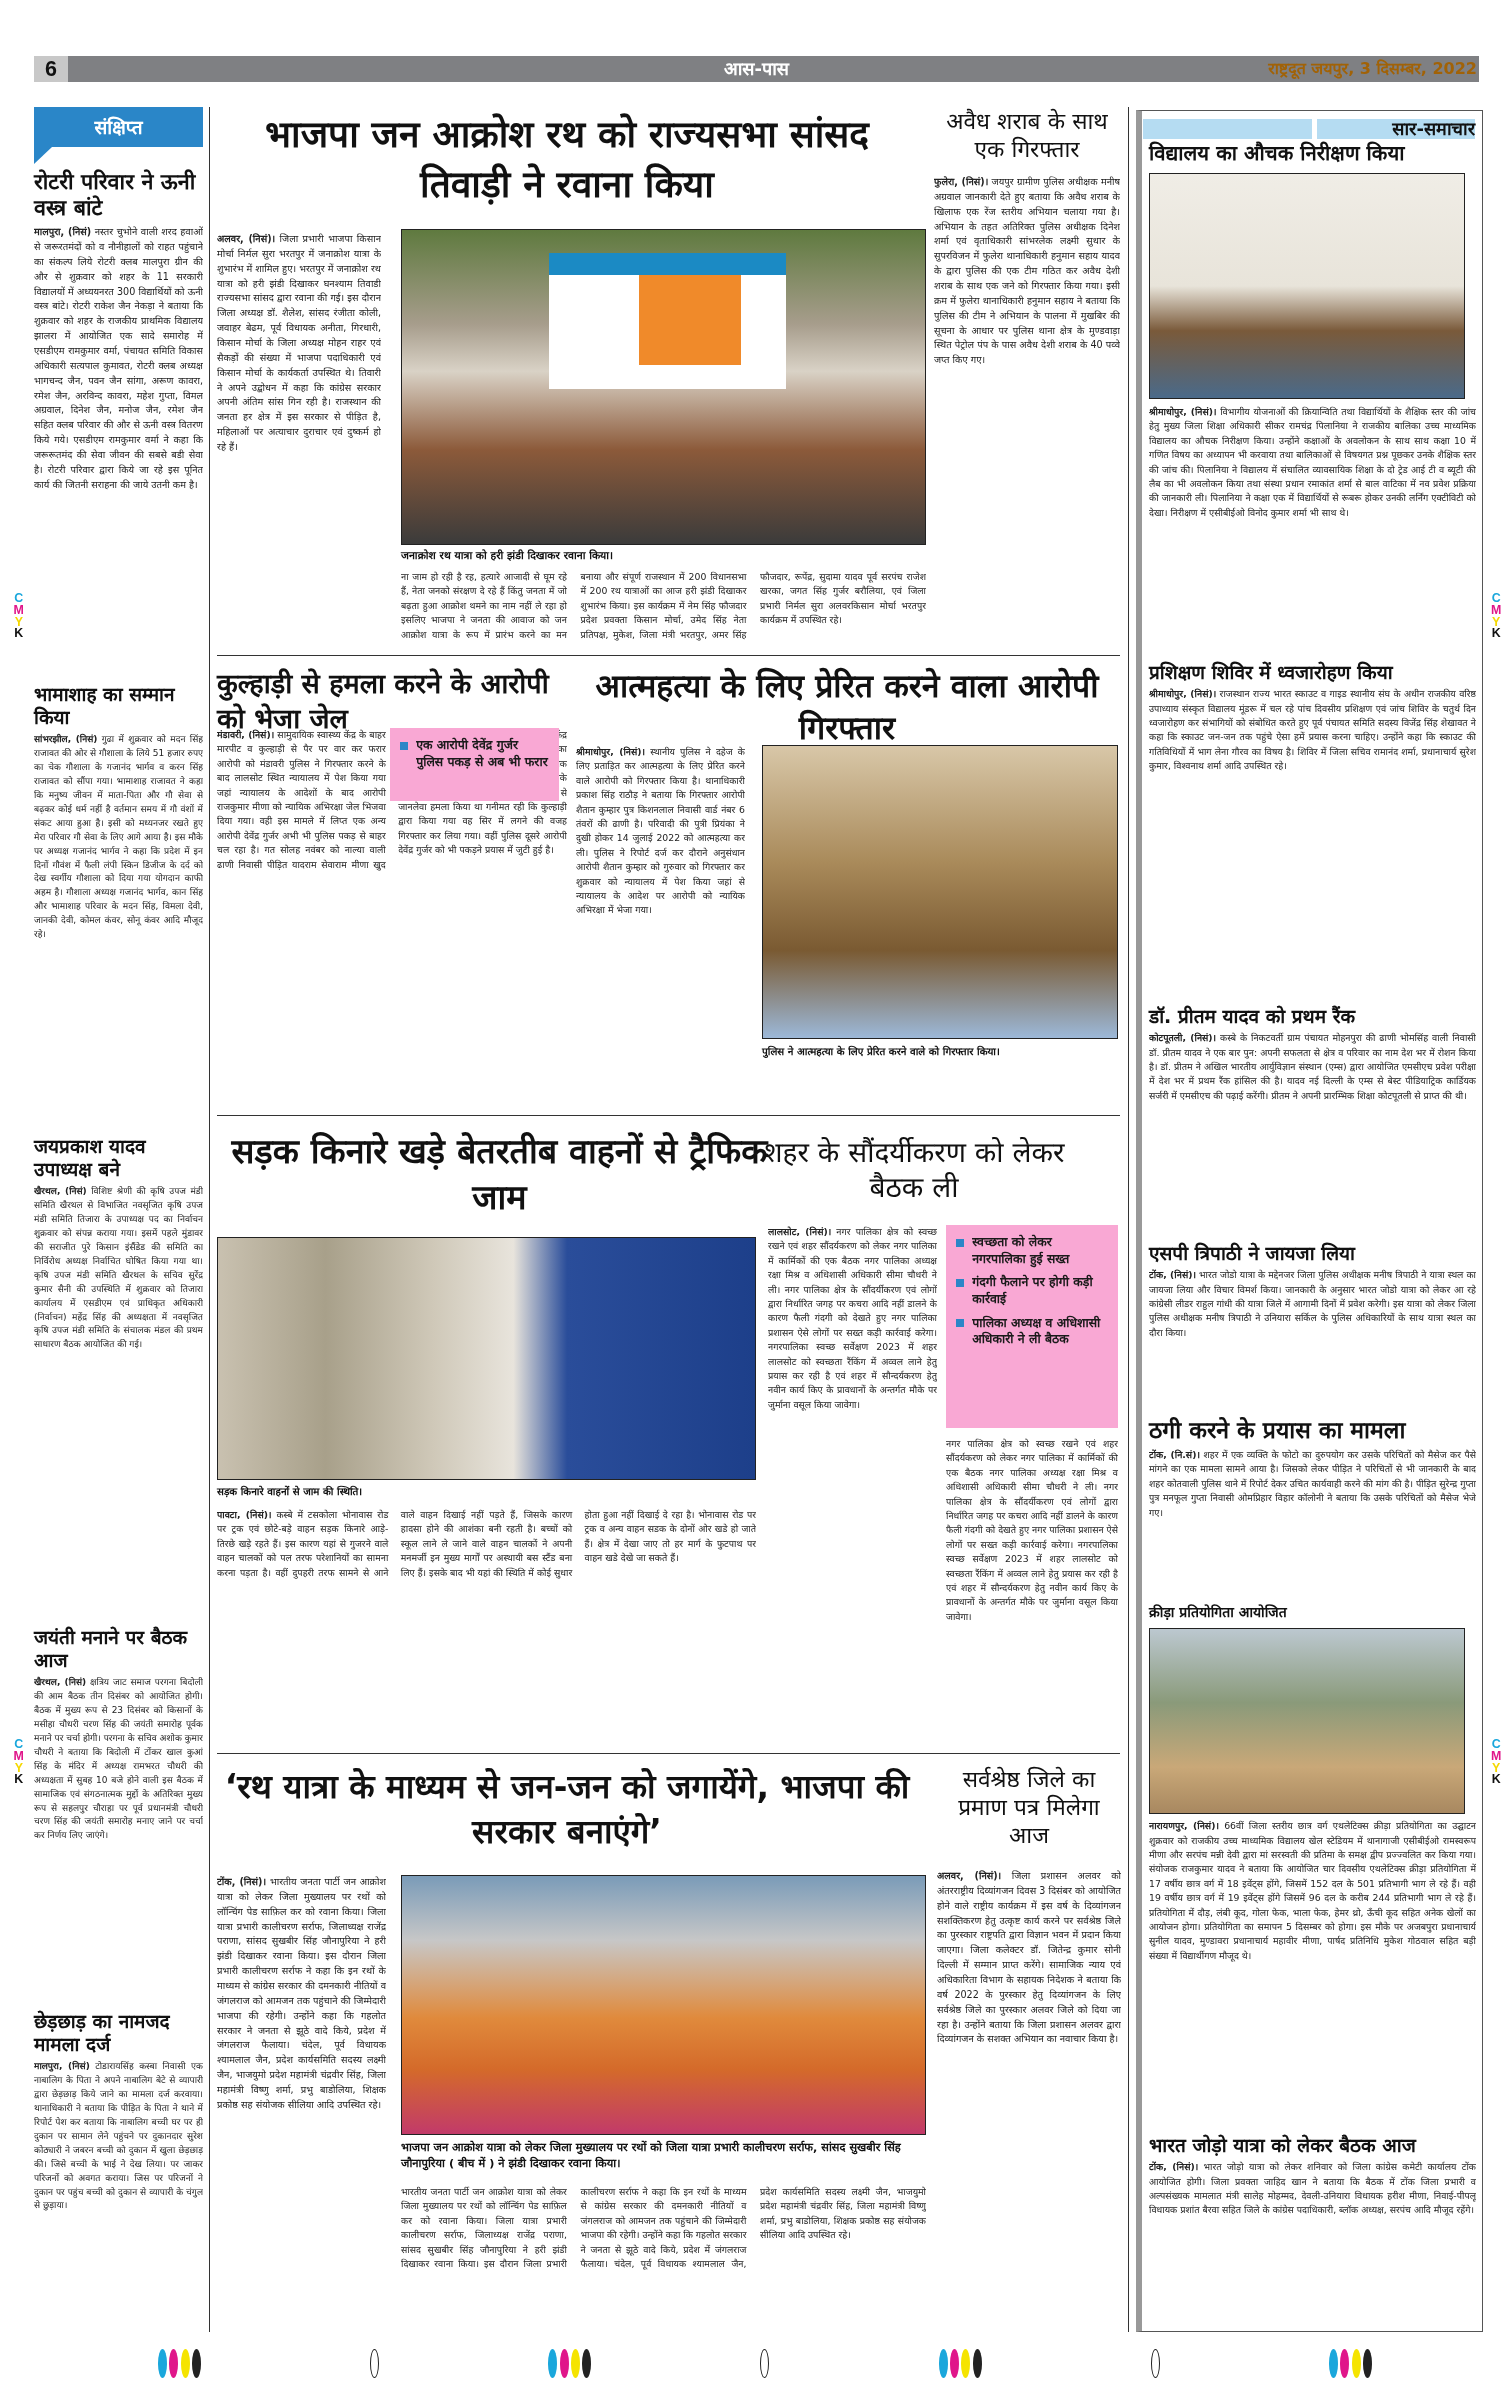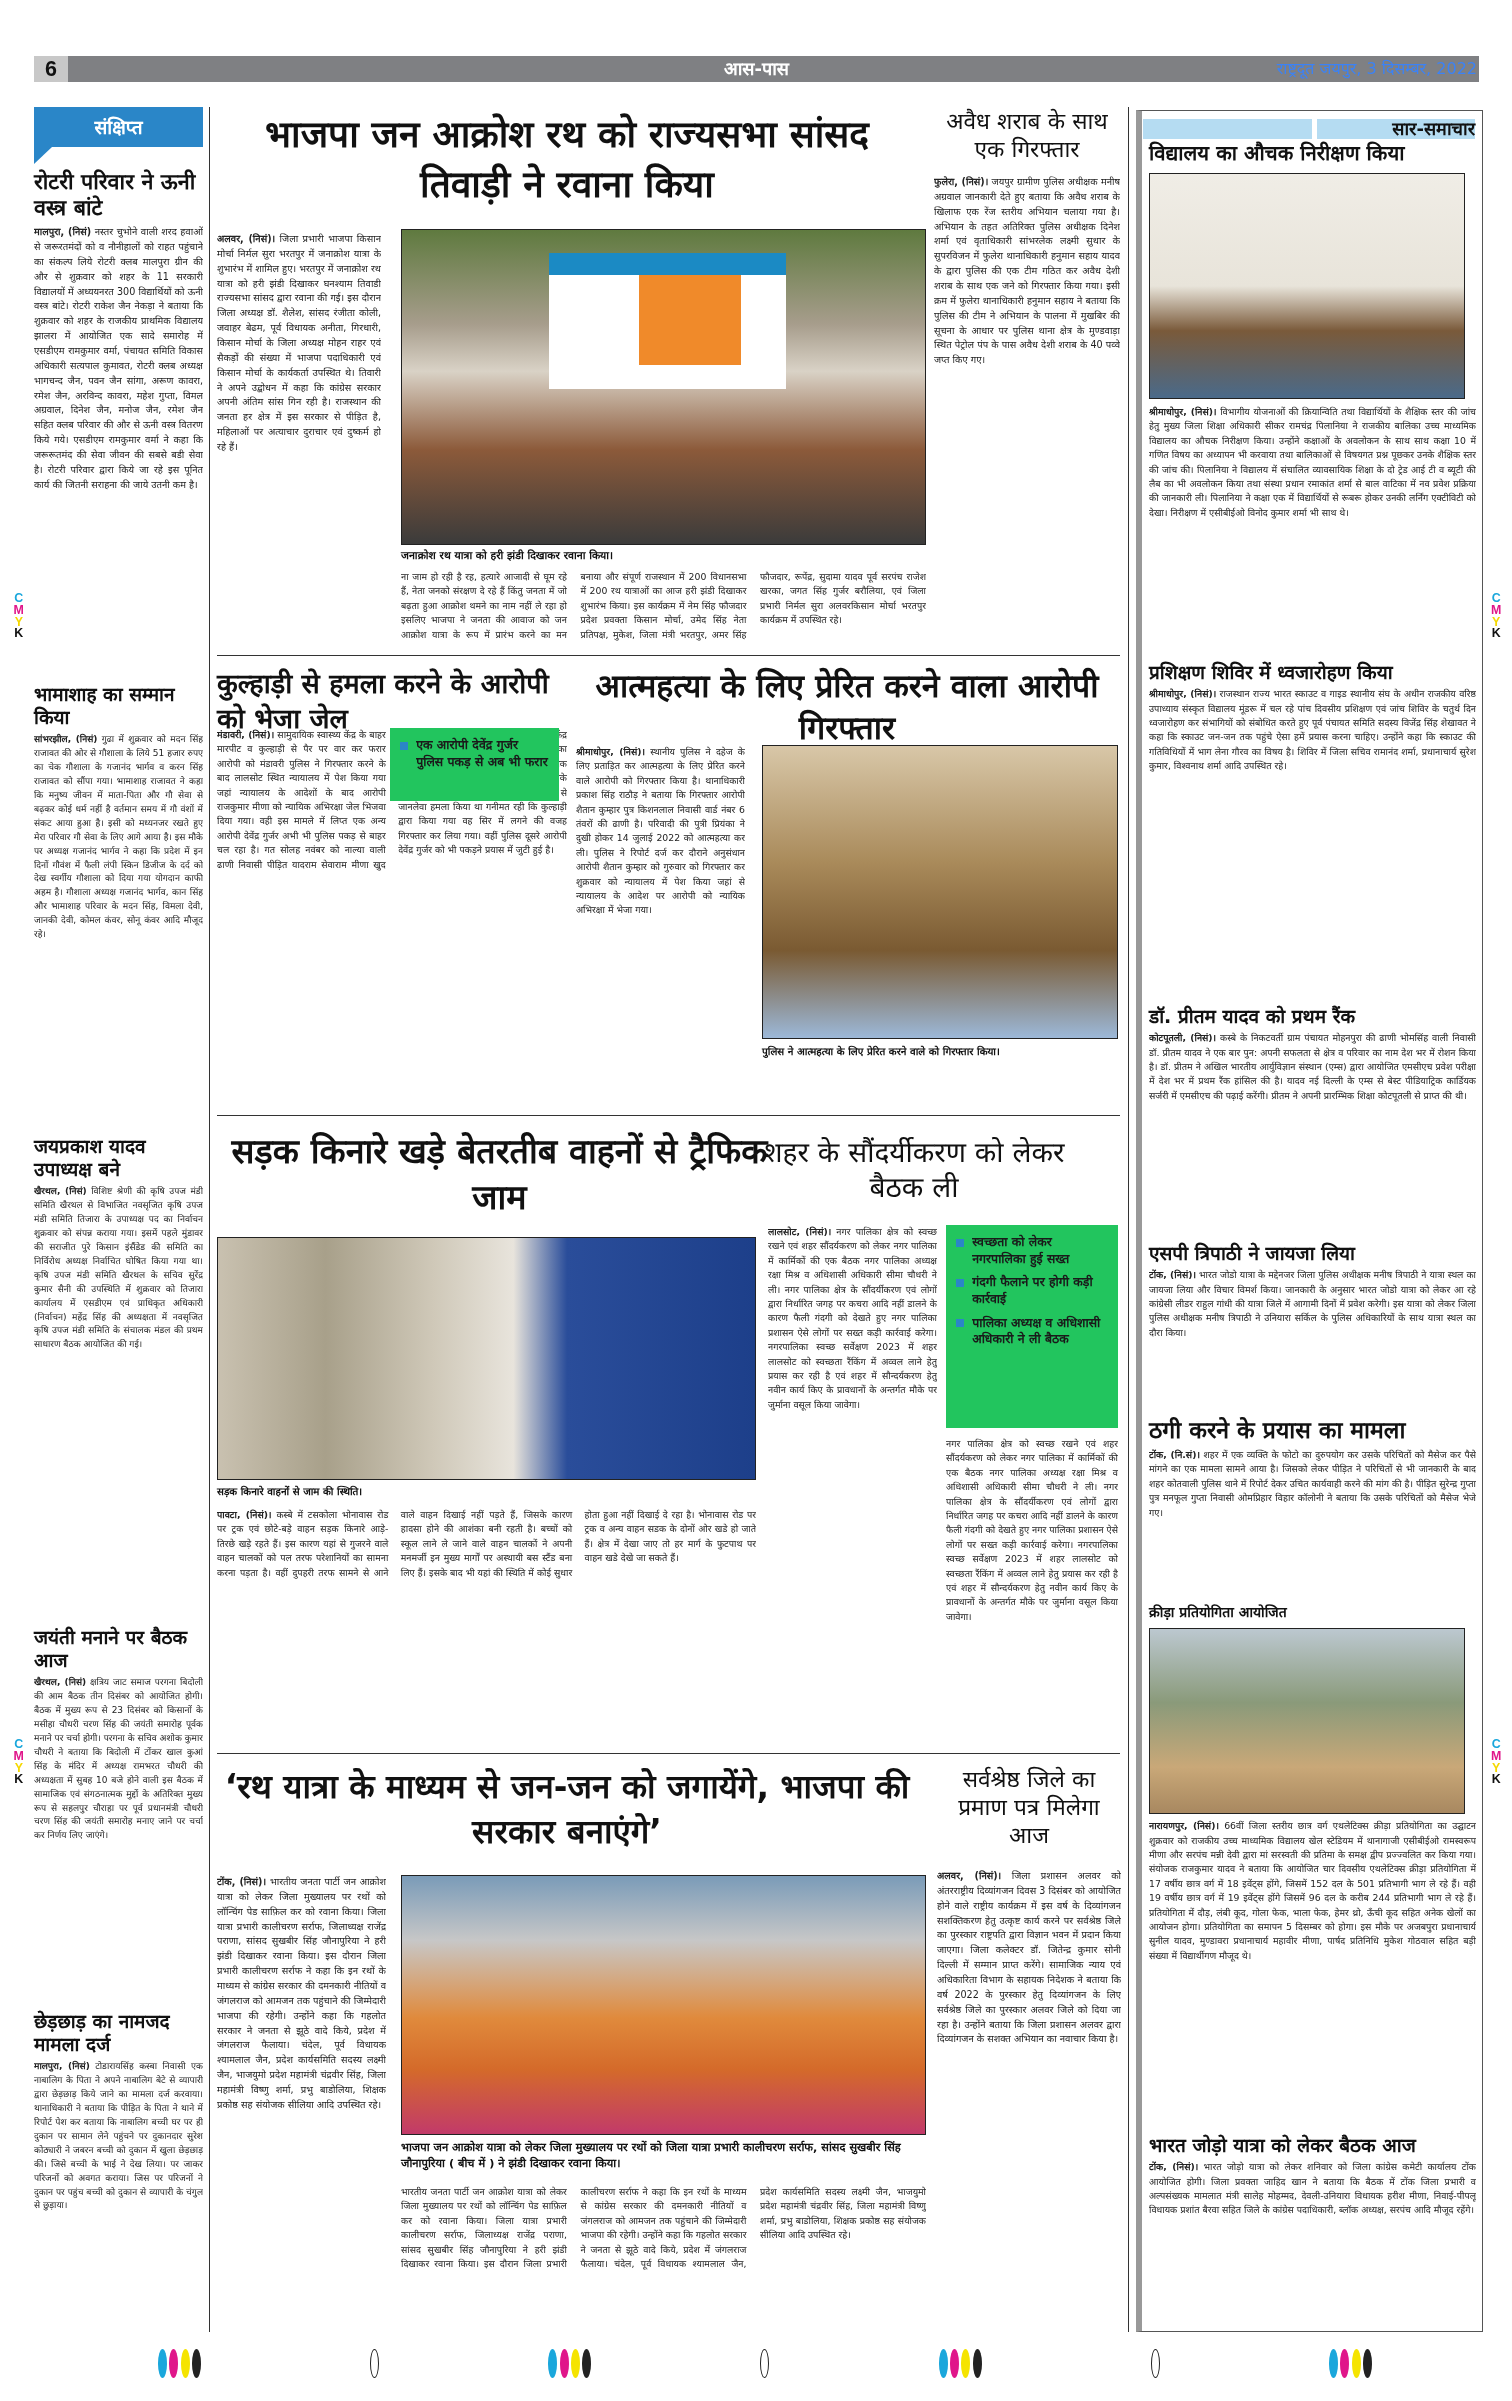--- a/index.html
+++ b/index.html
@@ -1,30 +1,30 @@
 <!DOCTYPE html>
 <html style="font-size:9px"><head>
 <meta charset="utf-8">
 <style>
 *{box-sizing:border-box;margin:0;padding:0}
 body{width:1512px;height:2401px;background:#fff;position:relative;font-family:"DejaVu Sans",sans-serif;color:#1a1a1a;overflow:hidden}
 .abs{position:absolute}
 .hdr{left:34px;top:56px;width:1445px;height:26px;background:#7f8083}
 .pg{left:34px;top:56px;width:34px;height:26px;background:#c8c8c8;color:#111;font-weight:bold;font-size:21.5px;text-align:center;line-height:26px;font-family:"Liberation Sans",sans-serif}
 .hdr-sec{left:700px;top:56px;width:113px;text-align:center;color:#fff;font-size:18px;line-height:26px;font-weight:bold}
-.hdr-date{right:35px;top:56px;color:#3b82f6;font-size:16px;line-height:26px;font-weight:normal}
+.hdr-date{right:35px;top:56px;color:#a16207;font-size:16px;line-height:26px;font-weight:bold}
 .vline{background:#333;width:1.1px}
 .hline{background:#333;height:1.1px}
 .head{font-family:"DejaVu Sans",sans-serif;font-weight:bold;color:#111;line-height:1.2}
 .head-light{font-family:"DejaVu Sans",sans-serif;font-weight:normal;color:#111;line-height:1.25}
 .body{font-size:10px;line-height:1.55;text-align:justify;color:#222;font-family:"DejaVu Sans",sans-serif;overflow:hidden}
 .body b{font-weight:bold}
 .photo{background:linear-gradient(135deg,#8a7f6a,#c9bfa8 40%,#6e6453);border:1.1px solid #222;overflow:hidden}
 .caption{font-size:10.2px;font-weight:bold;line-height:1.4;color:#111}
-.sbox{background:#22c55e;padding:9px 10.2px}
+.sbox{background:#f9a8d4;padding:9px 10.2px}
 .sbox .it{display:flex;gap:8px;font-size:12.4px;font-weight:bold;line-height:1.35;margin-bottom:6.8px}
 .sbox .sq{width:8px;height:8px;background:#2b86c7;flex:0 0 8px;margin-top:4.5px}
 .tag{background:#2a86c8;color:#fff;font-size:19px;text-align:center;font-weight:bold}
 .cmyk{font-weight:bold;font-size:12.4px;line-height:0.95;text-align:center;font-family:"Liberation Sans",sans-serif}
 .reg{display:flex;gap:2.3px}
 .reg span{width:9px;height:29px;border-radius:50%}
 </style>
 </head>
 <body>
 

